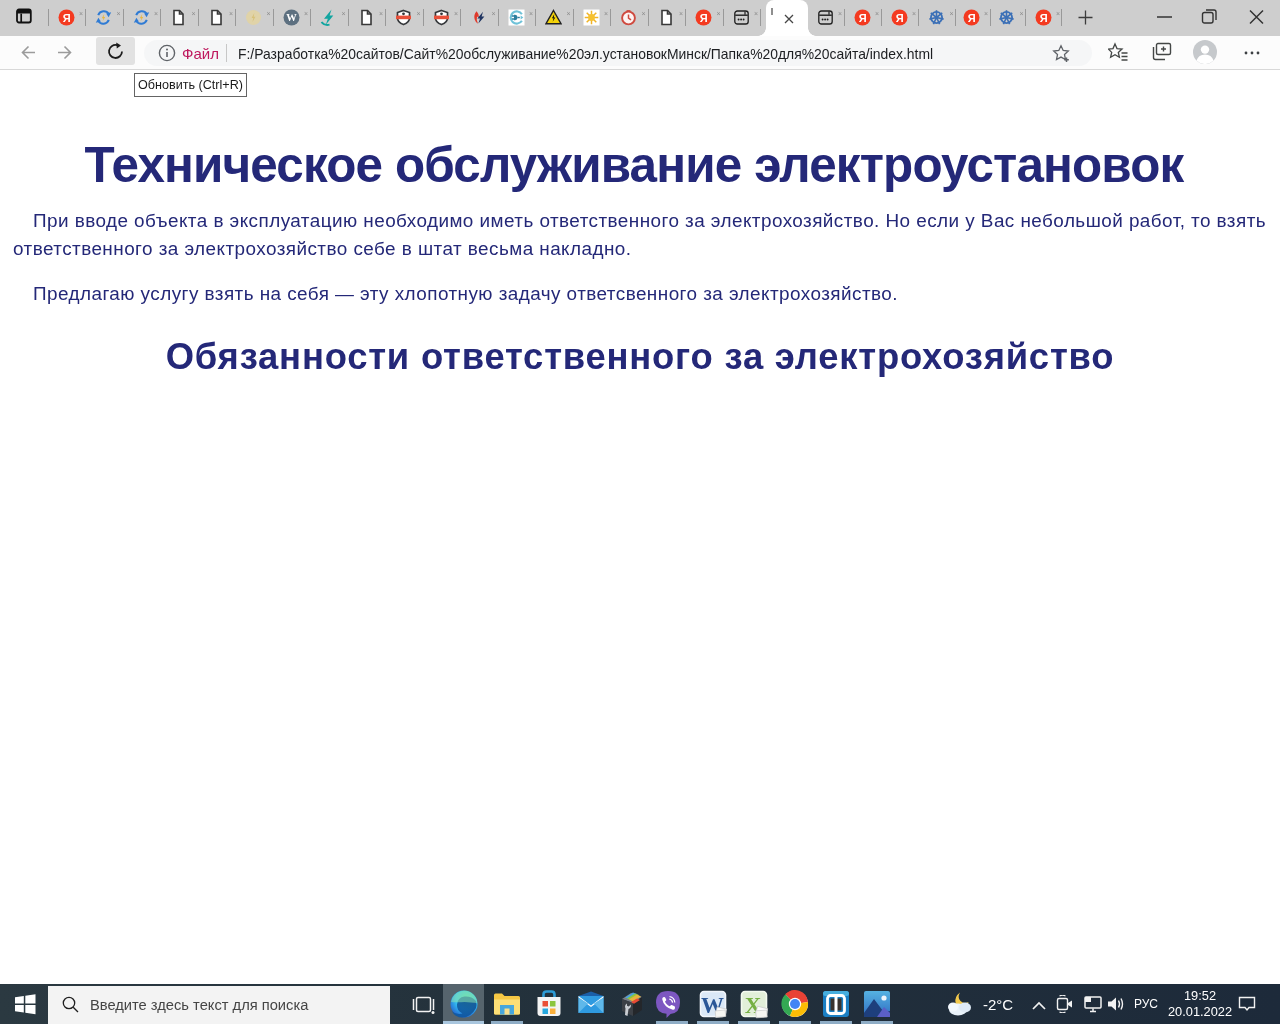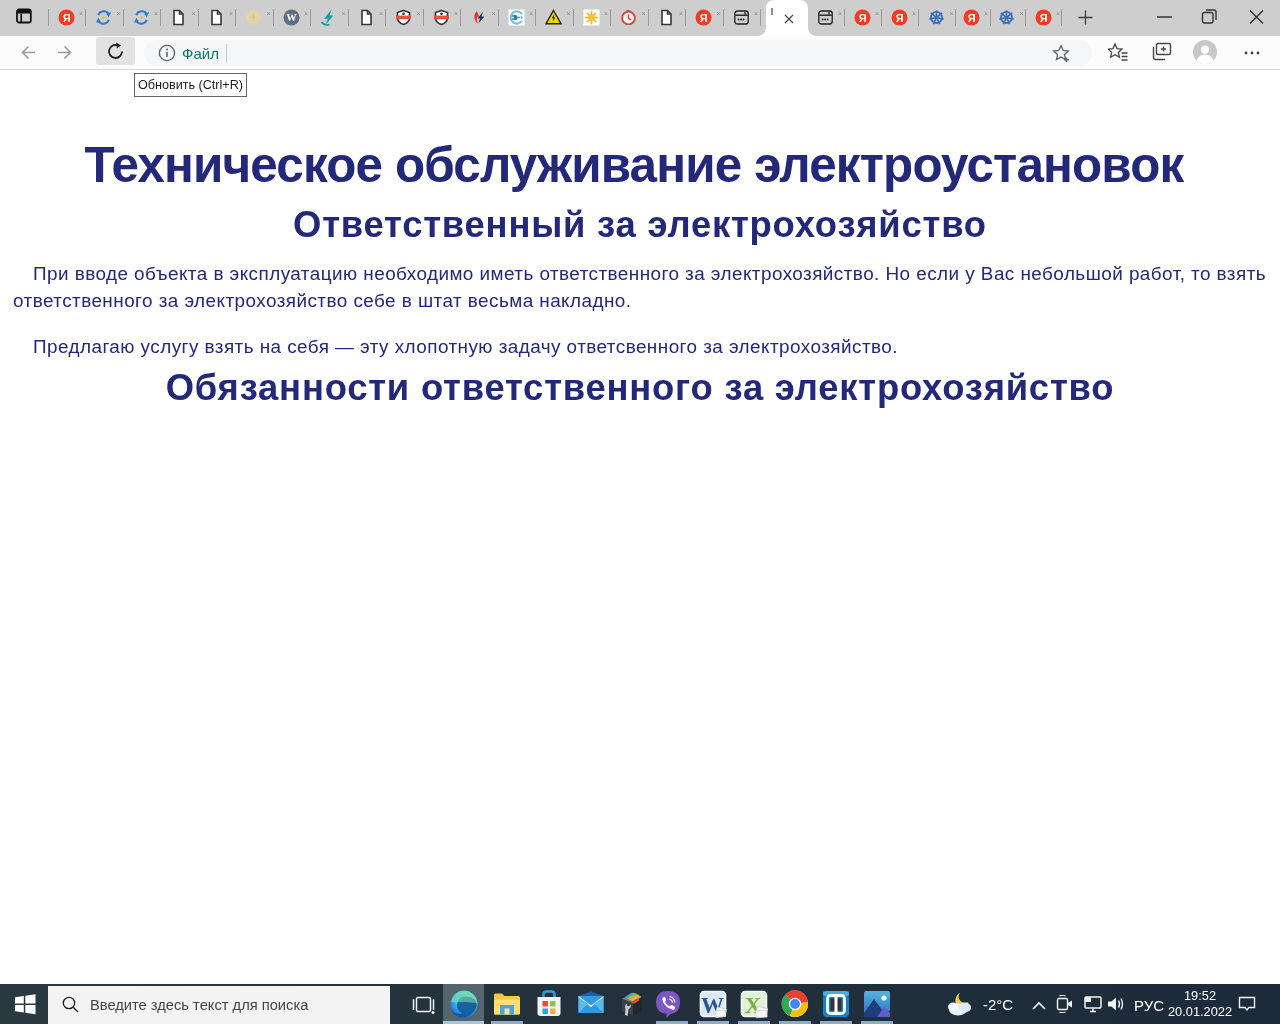--- a/index.html
+++ b/index.html
@@ -10,31 +10,31 @@
   .tabsep { position:absolute; top:9px; width:1px; height:17px; background:#999; }
   .fav { position:absolute; top:9px; width:17px; height:17px; }
   #activetab { position:absolute; left:766px; top:0; width:42px; height:36px; background:#fff;
     border-radius:8px 8px 0 0; }
   
   #toolbar { position:absolute; left:0; top:36px; width:1280px; height:34px; background:#fcfcfc;
     border-bottom:1px solid #d8d8d8; }
   #refreshbg { position:absolute; left:96px; top:1px; width:39px; height:28px; background:#e2e2e2; border-radius:3px; }
   #addrbar { position:absolute; left:144px; top:4px; width:948px; height:26px; background:#f5f6f7; border-radius:13px; }
   #addrtext { position:absolute; left:94px; top:6px; font-size:13.9px; color:#1c1e21; white-space:nowrap; }
-  #failtext { position:absolute; left:38px; top:5px; font-size:15px; color:#0f766e; }
+  #failtext { position:absolute; left:38px; top:5px; font-size:15px; color:#be185d; }
   #addrsep  { position:absolute; left:82px; top:4px; width:1px; height:18px; background:#c7c7c7; }
   
   #tooltip { position:absolute; left:134px; top:73px; width:113px; height:24px; background:#fff;
     border:1px solid #646464; font-size:12.6px; color:#1b1b1b; line-height:22px; text-align:center; z-index:5;}
   
   #content { position:absolute; left:0; top:70px; width:1280px; height:914px; background:#fff; color:#242878; }
   #content h1 { text-align:center; font-size:49.4px; margin:66px 12px 0 0; font-weight:bold; letter-spacing:-0.85px;}
   #content h2 { text-align:center; font-size:36.4px; font-weight:bold; letter-spacing:0.8px; margin:0; }
   #content #h2a { margin-top:10.5px; }
-  #content #h2b { margin-top:7px; }
+  #content #h2b { margin-top:28px; }
   #content p { font-size:18.9px; letter-spacing:0.45px; line-height:27.5px; margin:0 13px; text-indent:20px; }
   
   #taskbar { position:absolute; left:0; top:984px; width:1280px; height:40px;
     background:linear-gradient(90deg,#2b3941 0%, #24323c 35%, #1d2a3a 100%); }
   #search { position:absolute; left:48px; top:2px; width:342px; height:38px; background:#f3f3f3; }
   #searchtxt { position:absolute; left:42px; top:11px; font-size:14.7px; color:#454545; }
   .traytxt { color:#fff; font-size:15px; position:absolute;text-align:right; }
 </style>
 </head>
 <body>
@@ -304,28 +304,28 @@
           <circle cx="9" cy="9" r="7.6" fill="none" stroke="#5f6368" stroke-width="1.4"></circle>
           <path d="M9 8 V13" stroke="#5f6368" stroke-width="1.6"></path>
           <circle cx="9" cy="5.4" r="1" fill="#5f6368"></circle>
         </svg></div>
 <div style="position:absolute;left:908px;top:4px"><svg width="19" height="19" viewBox="0 0 19 19" style="">
           <path d="M9 1.8 L11.2 6.5 L16.3 7.1 L12.5 10.6 L13.5 15.6 L9 13.1 L4.5 15.6 L5.5 10.6 L1.7 7.1 L6.8 6.5 Z" fill="none" stroke="#5f6368" stroke-width="1.3"></path>
           <path d="M14.5 13.5 V18 M12.2 15.8 H16.8" stroke="#5f6368" stroke-width="1.5"></path>
         </svg></div>
 <div id="failtext">Файл</div>
     <div id="addrsep"></div>
+    <div id="addrtext">F:/Разработка%20сайтов/Сайт%20обслуживание%20эл.установокМинск/Папка%20для%20сайта/index.html</div>
   </div>
 </div>
 
 <div id="tooltip">Обновить (Ctrl+R)</div>
 
 <div id="content">
   <h1>Техническое обслуживание электроустановок</h1>
-  <h2 id="h2a">Ответственный за электрохозяйство</h2>
   <p id="p1" style="margin-top:14.2px">При вводе объекта в эксплуатацию необходимо иметь ответственного за электрохозяйство. Но если у Вас небольшой работ, то взять ответственного за электрохозяйство себе в штат весьма накладно.</p>
   <p id="p2" style="margin-top:18px">Предлагаю услугу взять на себя — эту хлопотную задачу ответсвенного за электрохозяйство.</p>
   <h2 id="h2b">Обязанности ответственного за электрохозяйство</h2>
 </div>
 
 <div id="taskbar">
   <div id="search">
       <div id="searchtxt">Введите здесь текст для поиска</div>
     </div>
 <div style="position:absolute;left:14px;top:9px"><svg width="22" height="22" viewBox="0 0 22 22" style="">
@@ -469,18 +469,18 @@
       </svg></div>
 <div style="position:absolute;left:1082px;top:11px"><svg width="22" height="18" viewBox="0 0 22 18" style="">
         <rect x="3" y="2" width="16" height="11" rx="1" fill="none" stroke="#f2f2f2" stroke-width="1.5"></rect>
         <path d="M8 16.5 H14 M11 13.5 V16.5" stroke="#f2f2f2" stroke-width="1.5"></path>
         <rect x="3" y="2" width="6" height="5" fill="#f2f2f2"></rect>
       </svg></div>
 <div style="position:absolute;left:1106px;top:11px"><svg width="20" height="18" viewBox="0 0 20 18" style="">
         <path d="M2 6.5 H5.5 L10 2.5 V15.5 L5.5 11.5 H2 Z" fill="#f2f2f2"></path>
         <path d="M12.5 5.5 Q14.5 9 12.5 12.5 M15 3.5 Q18 9 15 14.5" stroke="#f2f2f2" stroke-width="1.4" fill="none"></path>
       </svg></div>
-<div class="traytxt" style="left:1134px;top:13px;font-size:15px">РУС</div>
+<div class="traytxt" style="left:1134px;top:13px;font-size:12px">РУС</div>
 <div class="traytxt" style="left:1164px;top:4px;width:72px;text-align:center;font-size:12.8px;line-height:16px">19:52<br>20.01.2022</div>
 <div style="position:absolute;left:1237px;top:11px"><svg width="20" height="18" viewBox="0 0 20 18" style="">
         <path d="M2.5 2.5 H17.5 V12.5 H12 L10 15 L8 12.5 H2.5 Z" fill="none" stroke="#f2f2f2" stroke-width="1.4"></path>
       </svg></div>
 </div>
 
 </body></html>

